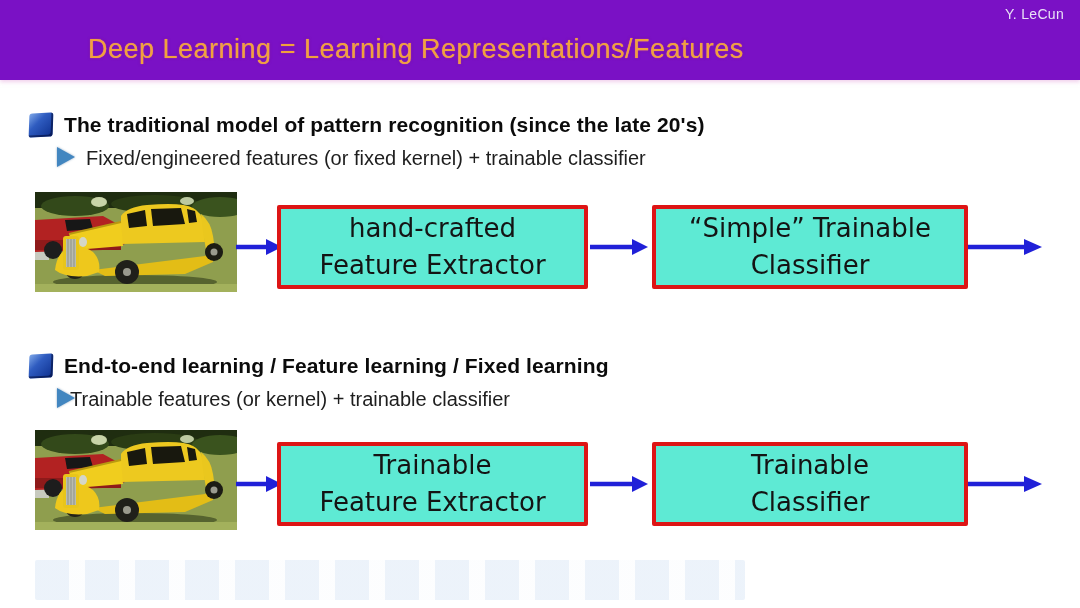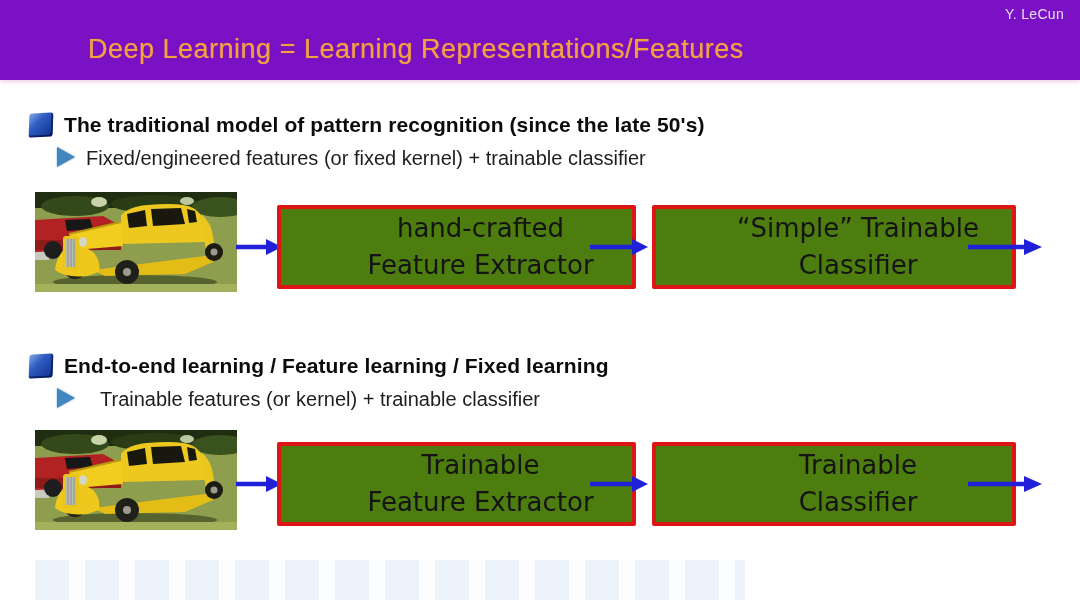--- a/index.html
+++ b/index.html
@@ -41,25 +41,25 @@
     position:absolute;font-size:21px;font-weight:700;color:#0b0b0b;
     white-space:nowrap;letter-spacing:.1px;
   }
   .subpoint{
     position:absolute;font-size:20px;font-weight:400;color:#1e1e1e;
     white-space:nowrap;
   }
   
   .car{position:absolute;width:202px;height:100px;}
   .flowbox{
-    position:absolute;height:76px;background:#4d7c0f;
+    position:absolute;height:76px;background:#5eead4;
     border:4px solid #dd1515;border-radius:2px;
     display:flex;flex-direction:column;justify-content:center;align-items:center;
     font-family:"DejaVu Sans",sans-serif;font-size:26px;color:#141414;
-    line-height:37px;text-align:center;white-space:nowrap;padding-left:48px;
+    line-height:37px;text-align:center;white-space:nowrap;
   }
   .arrow{position:absolute;height:40px;}
   
   #ghost-bar{
     position:absolute;left:35px;top:560px;width:710px;height:40px;
     background:repeating-linear-gradient(90deg,
       rgba(206,223,243,.38) 0 34px, rgba(240,246,252,.18) 34px 50px);
     border-radius:2px;
   }
 </style>
@@ -67,21 +67,21 @@
 <body>
 
 <div id="slide">
 
   <div id="header">
     <div id="slide-title">Deep Learning = Learning Representations/Features</div>
     <div id="author">Y. LeCun</div>
   </div>
 
   <div class="cube-icon" style="left:29px;top:113px;"></div>
-  <div class="heading" style="left:64px;top:113px;">The traditional model of pattern recognition (since the late 50's)</div>
+  <div class="heading" style="left:64px;top:113px;">The traditional model of pattern recognition (since the late 20's)</div>
   <div class="tri-icon" style="left:57px;top:147px;"></div>
   <div class="subpoint" style="left:86px;top:147px;">Fixed/engineered features (or fixed kernel) + trainable classifier</div>
 
   <svg class="car" style="left:35px;top:192px;" viewBox="0 0 202 100">
     <rect x="0" y="0" width="202" height="100" fill="#8f9e4e"></rect>
     <rect x="0" y="0" width="202" height="16" fill="#1f2d10"></rect>
     <ellipse cx="40" cy="14" rx="34" ry="10" fill="#33491a"></ellipse>
     <ellipse cx="120" cy="12" rx="44" ry="9" fill="#2a3c14"></ellipse>
     <ellipse cx="185" cy="15" rx="28" ry="10" fill="#3a531e"></ellipse>
     <ellipse cx="64" cy="10" rx="8" ry="5" fill="#c8d4a8"></ellipse>
@@ -134,21 +134,21 @@
   </div>
 
   <svg class="arrow" style="left:968px;top:227px;width:76px;" viewBox="0 0 76 40">
     <line x1="0" y1="20" x2="58" y2="20" stroke="#2020d8" stroke-width="4.5"></line>
     <polygon points="56,12 74,20 56,28" fill="#2020d8"></polygon>
   </svg>
 
   <div class="cube-icon" style="left:29px;top:354px;"></div>
   <div class="heading" style="left:64px;top:354px;">End-to-end learning / Feature learning / Fixed learning</div>
   <div class="tri-icon" style="left:57px;top:388px;"></div>
-  <div class="subpoint" style="left:100px;top:388px;">Trainable features (or kernel) + trainable classifier</div>
+  <div class="subpoint" style="left:70px;top:388px;">Trainable features (or kernel) + trainable classifier</div>
 
   <svg class="car" style="left:35px;top:430px;" viewBox="0 0 202 100">
     <rect x="0" y="0" width="202" height="100" fill="#8f9e4e"></rect>
     <rect x="0" y="0" width="202" height="16" fill="#1f2d10"></rect>
     <ellipse cx="40" cy="14" rx="34" ry="10" fill="#33491a"></ellipse>
     <ellipse cx="120" cy="12" rx="44" ry="9" fill="#2a3c14"></ellipse>
     <ellipse cx="185" cy="15" rx="28" ry="10" fill="#3a531e"></ellipse>
     <ellipse cx="64" cy="10" rx="8" ry="5" fill="#c8d4a8"></ellipse>
     <ellipse cx="152" cy="9" rx="7" ry="4" fill="#bcc9a0"></ellipse>
     <rect x="0" y="34" width="14" height="34" fill="#c8cabf"></rect>

